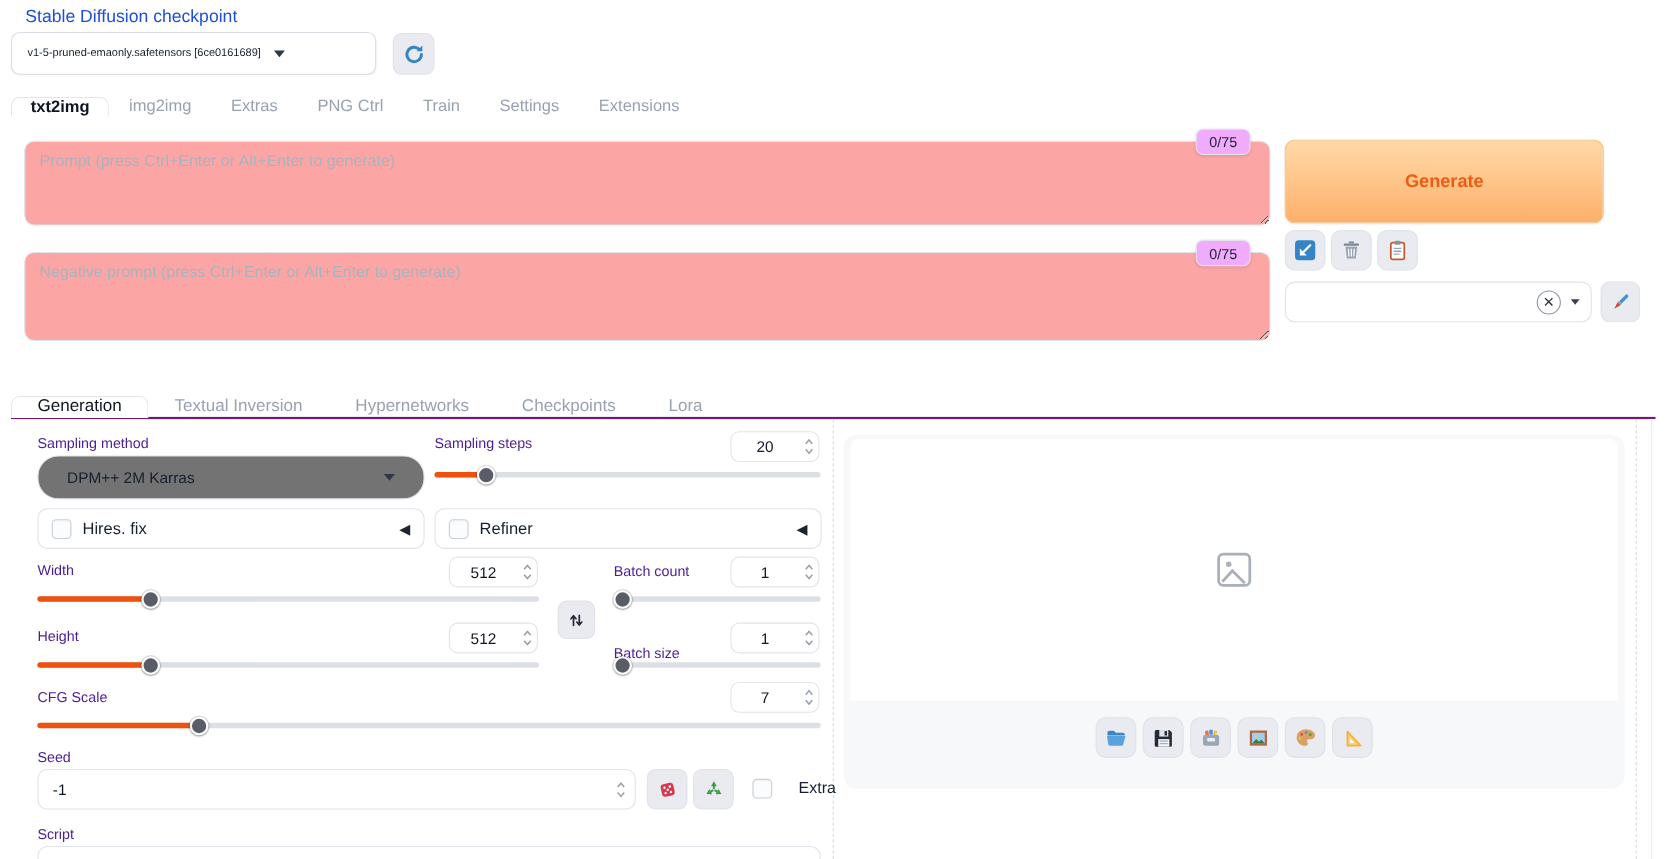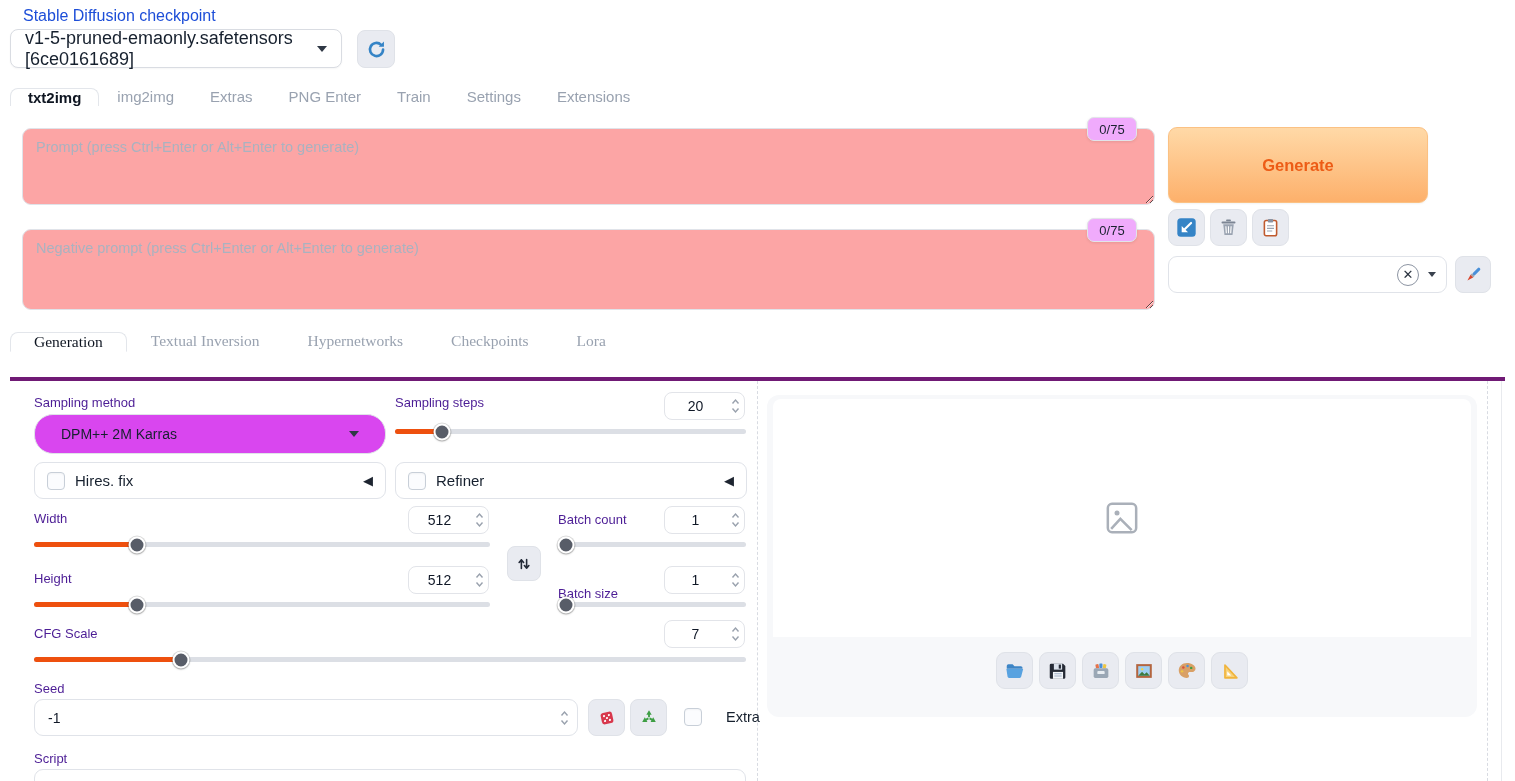--- a/index.html
+++ b/index.html
@@ -6,68 +6,68 @@
   html,body { background:#fff; }
   .app{
     position:relative; width:1515px; height:781px; overflow:hidden;
     background:#ffffff; font-family:"Liberation Sans", sans-serif; color:#101827;
   }
   
   .ckpt-label{position:absolute; left:23px; top:7px; font-size:16px; color:#1d4ed8;text-align:right;}
   .ckpt-dd{position:absolute; left:10px; top:29px; width:332px; height:39px; background:#fff;
     border:1px solid #d9dce2; border-radius:8px; display:flex; align-items:center;
     padding:0 14px; box-shadow:0 1px 2px rgba(0,0,0,.04); cursor:pointer;}
-  .ckpt-dd .txt{font-size:18px; color:#16202e;}
+  .ckpt-dd .txt{font-size:10px; color:#16202e;}
   .caret{width:0;height:0;border-left:5px solid transparent;border-right:5px solid transparent;
     border-top:6px solid #2f3845; margin-left:12px;}
   .icon-btn{background:#e9ebf1; border:1px solid #dfe2e8; border-radius:8px;
     display:flex; align-items:center; justify-content:center; cursor:pointer;}
   .refresh-btn{position:absolute; left:357px; top:30px; width:38px; height:38px;}
   
   .tabs-main{position:absolute; left:10px; top:88px; height:31px; display:flex; align-items:flex-start;}
   .tab{font-size:15px; color:#99a2b0; padding:0 18px; display:flex; align-items:center; cursor:pointer; white-space:nowrap;}
   .tab.active{color:#0e1521; font-weight:700; background:#fff; border:1px solid #e3e6eb; border-bottom:none;
     border-radius:8px 8px 0 0; padding:0 17px;}
   
   .ta-wrap{position:absolute;}
   .ta-wrap textarea{width:100%; height:100%; border:1px solid #e0e3e9; border-radius:9px;
     padding:10px 13px; font-family:"Liberation Sans",sans-serif; font-size:14.5px; color:#101827;
     resize:both; outline:none; background:#fca5a5;}
   .ta-wrap textarea::placeholder{color:#a9b2c0;}
   .counter{position:absolute; top:-11px; right:18px; width:50px; height:24px; background:#f0abfc;
     border:1px solid #e2e4e9; border-radius:7px; box-shadow:0 1px 3px rgba(0,0,0,.09);
     display:flex; align-items:center; justify-content:center; font-size:13px; color:#1a2230; z-index:3;}
-  .gen-btn{position:absolute; left:1168px; top:127px; width:260px; height:76px; border-radius:9px;
+  .gen-btn{position:absolute; left:1168px; top:127px; width:290px; height:76px; border-radius:9px;
     background:linear-gradient(180deg,#ffd9a7 0%,#fdb06b 100%); border:1px solid #fbc183;
     color:#ed5c16; font-weight:700; font-size:16.5px; display:flex; align-items:center;
     justify-content:center; cursor:pointer; box-shadow:0 1px 2px rgba(0,0,0,.05);
     font-family:"Liberation Sans",sans-serif;}
   .util-row{position:absolute; left:1168px; top:209px; display:flex; gap:5px;}
   .sbtn{width:37px; height:37px; border-radius:9px;}
   .style-box{position:absolute; left:1168px; top:256px; width:279px; height:37px; background:#fff;
     border:1px solid #e0e3e9; border-radius:9px; display:flex; align-items:center;
     justify-content:flex-end; padding:0 10px; gap:9px;}
   .x-circle{width:22px; height:22px; border:1px solid #8d95a3; border-radius:50%; color:#2b3340;
     display:flex; align-items:center; justify-content:center; font-size:13px; cursor:pointer;}
   .caret-sm{width:0;height:0;border-left:4.5px solid transparent;border-right:4.5px solid transparent;
     border-top:5.5px solid #39414e; cursor:pointer;}
   .brush-btn{position:absolute; left:1455px; top:256px; width:36px; height:37px;}
   
   .tabs-sub{position:absolute; left:10px; top:332px; width:1495px; height:49px;
-    border-bottom:4px solid #701a75; display:flex; align-items:flex-start;font-family:Liberation Serif, serif;}
+    border-bottom:2px solid #701a75; display:flex; align-items:flex-end;}
   .tab2{font-size:15.5px; color:#99a2b0; padding:0 24px; display:flex; align-items:center; cursor:pointer;}
   .tab2.active{color:#0e1521; background:#fff; border:1px solid #e3e6eb; border-bottom:1px solid #fff;
     border-radius:8px 8px 0 0; margin-bottom:-1px; padding:0 23px; font-weight:400;}
   
   .gen-left{position:absolute; left:10px; top:381px; width:748px; height:400px;
     border-right:1px dashed #d8dbe2;}
   .edge-dash{position:absolute; left:1487px; top:381px; height:400px; border-left:1px dashed #d8dbe2;}
   .edge-solid{position:absolute; left:1501px; top:381px; height:400px; border-left:1px solid #e8eaee;}
   .flabel{position:absolute; font-size:13px; color:#4c1d95; white-space:nowrap;}
-  .dd-box{position:absolute; background:#d946ef; border:1px solid #e0e3e9; border-radius:19px;
+  .dd-box{position:absolute; background:#737373; border:1px solid #e0e3e9; border-radius:19px;
     display:flex; align-items:center; justify-content:space-between; padding:0 26px; cursor:pointer;}
   .dd-box .txt{font-size:14px; color:#16202e;}
   .num-box{position:absolute; background:#fff; border:1px solid #e2e4e9; border-radius:8px;
     display:flex; align-items:center; height:28px;}
   .num-box input{flex:1; min-width:0; border:none; outline:none; text-align:center;
     font-family:"Liberation Sans",sans-serif; font-size:14px; color:#101827; background:transparent;}
   .spinner{display:flex; flex-direction:column; align-items:center; justify-content:center;
     width:18px; height:100%; cursor:pointer;}
   .chk-row{position:absolute; background:#fff; border:1px solid #e0e3e9; border-radius:9px;
     display:flex; align-items:center; padding:0 12px; gap:10px; height:37px;}
@@ -114,21 +114,21 @@
           <path d="M19.5 12a7.5 7.5 0 1 1-2.2-5.3" fill="none" stroke="#3584c6" stroke-width="3" stroke-linecap="round"></path>
           <path d="M20.5 2.8v6h-6z" fill="#3584c6"></path>
         </svg>
     </span>
   </div>
 
   <div class="tabs-main">
     <div class="tab active">txt2img</div>
     <div class="tab">img2img</div>
     <div class="tab">Extras</div>
-    <div class="tab">PNG Enter</div>
+    <div class="tab">PNG Ctrl</div>
     <div class="tab">Train</div>
     <div class="tab">Settings</div>
     <div class="tab">Extensions</div>
   </div>
 
   <div class="ta-wrap" style="left:22px;top:128px;width:1133px;height:77px;">
     <div class="counter">0/75</div>
     <textarea placeholder="Prompt (press Ctrl+Enter or Alt+Enter to generate)" style=""></textarea>
   </div>
   <div class="ta-wrap" style="left:22px;top:229px;width:1133px;height:81px;">

